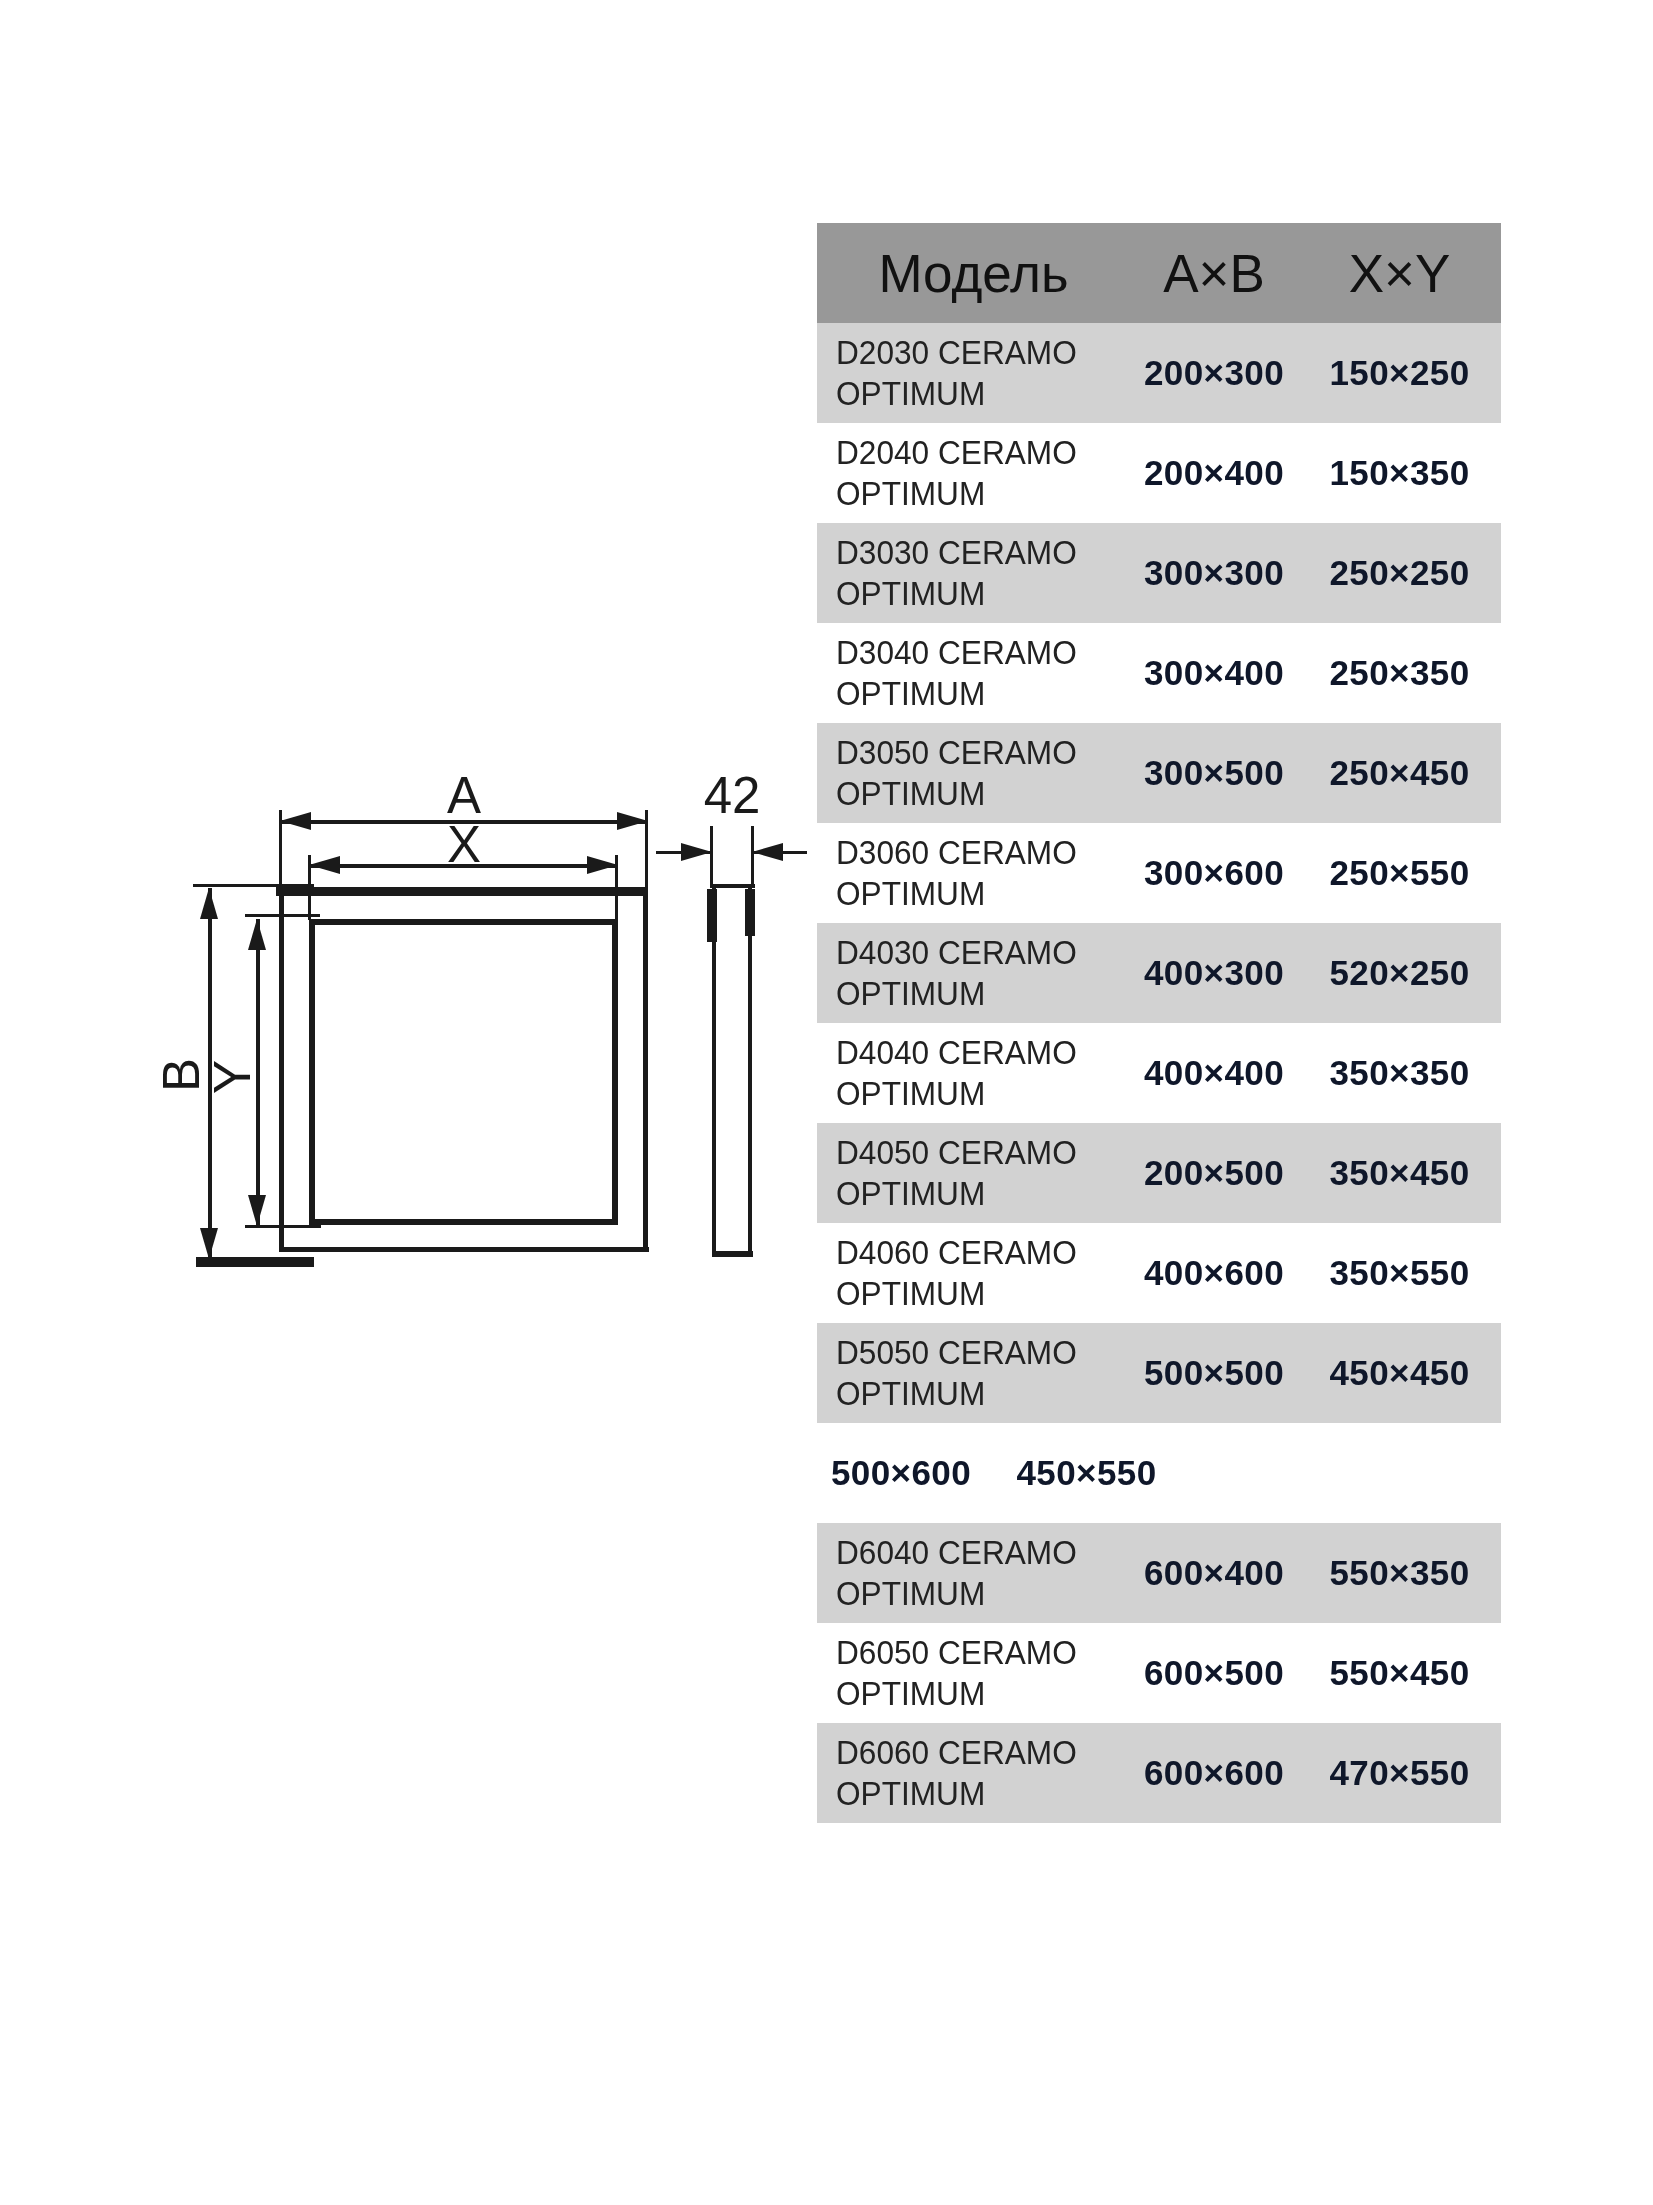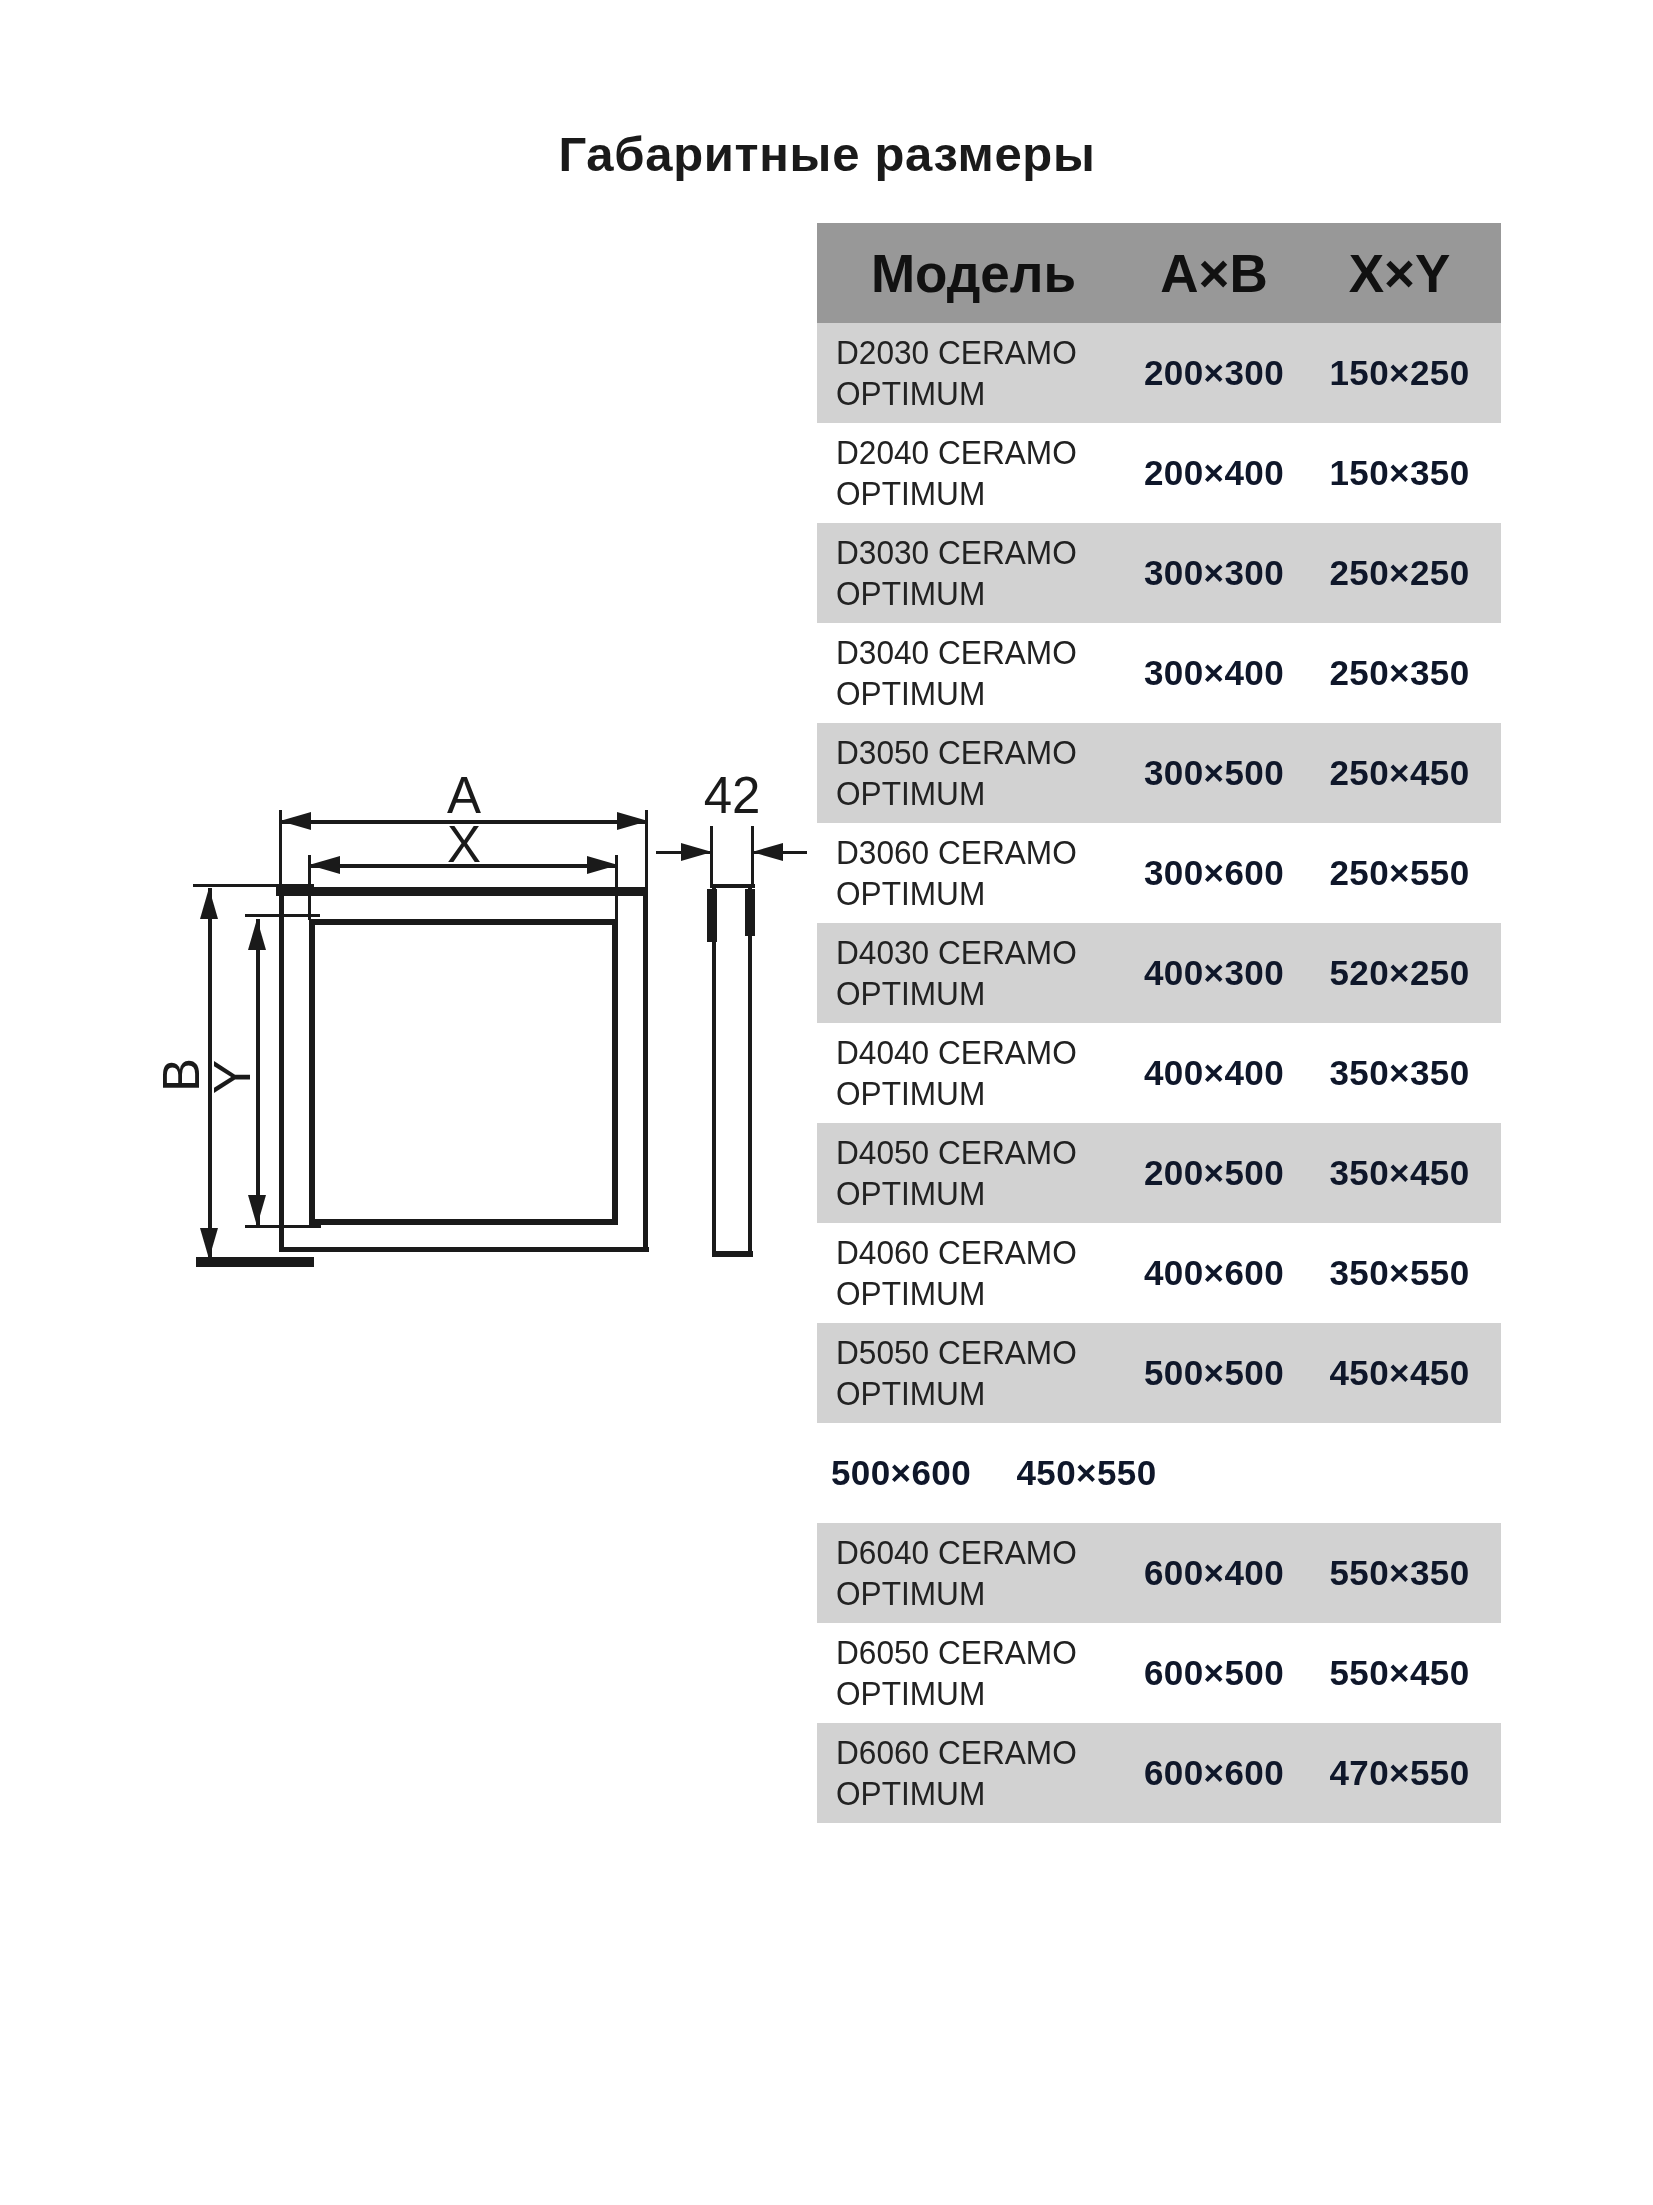--- a/index.html
+++ b/index.html
@@ -33,41 +33,40 @@
   .dim-label.rot{transform:translate(-50%,-50%) rotate(-90deg);}
   .frame-inner{
     position:absolute;left:309px;top:919px;width:309px;height:306px;
     border:6.6px solid var(--ink);box-sizing:border-box;background:#fff;
   }
 
   
   .dim-table{position:absolute;left:817px;top:223px;width:684px;}
   .thead{
     display:flex;align-items:center;height:100px;background:var(--header-bg);
-    font-size:53px;font-weight:700;color:#111;
+    font-size:53px;font-weight:400;color:#111;
   }
   .trow{display:flex;align-items:center;height:100px;background:var(--row-bg);}
   .trow.alt{background:var(--row-alt-bg);}
   .c-model{width:313px;box-sizing:border-box;padding-left:19px;text-align:left;}
   .c-axb{width:168px;text-align:center;}
   .c-xxy{width:203px;text-align:center;}
   .thead .c-model{text-align:center;padding-left:0;}
   .model-text{
     display:inline-block;max-width:279px;
     font-size:34px;line-height:41px;font-weight:400;color:#222;
     transform:scaleX(0.93);transform-origin:left center;white-space:normal;
   }
   .num{font-size:35px;font-weight:700;color:#0f172a;letter-spacing:0.4px;}
 </style>
 </head>
 <body style="--header-bg: #989898; --row-alt-bg: #d2d2d2; --row-bg: #ffffff; --ink: #1a1a1a;">
 
 <div class="page">
 
-  <div class="title">Габаритные размеры</div>
 
   <div>
 
     <div class="dim-label" style="left:427px;top:770px;width:74px;">A</div>
     <div class="ln" style="left:280px;top:820px;width:368px;height:3.7px;"></div>
     <div class="tri left" style="left:280px;top:812px;"></div>
     <div class="tri right" style="left:617px;top:812px;"></div>
     <div class="ln" style="left:279px;top:810px;width:2.9px;height:79px;"></div>
     <div class="ln" style="left:645px;top:810px;width:2.9px;height:79px;"></div>
 

